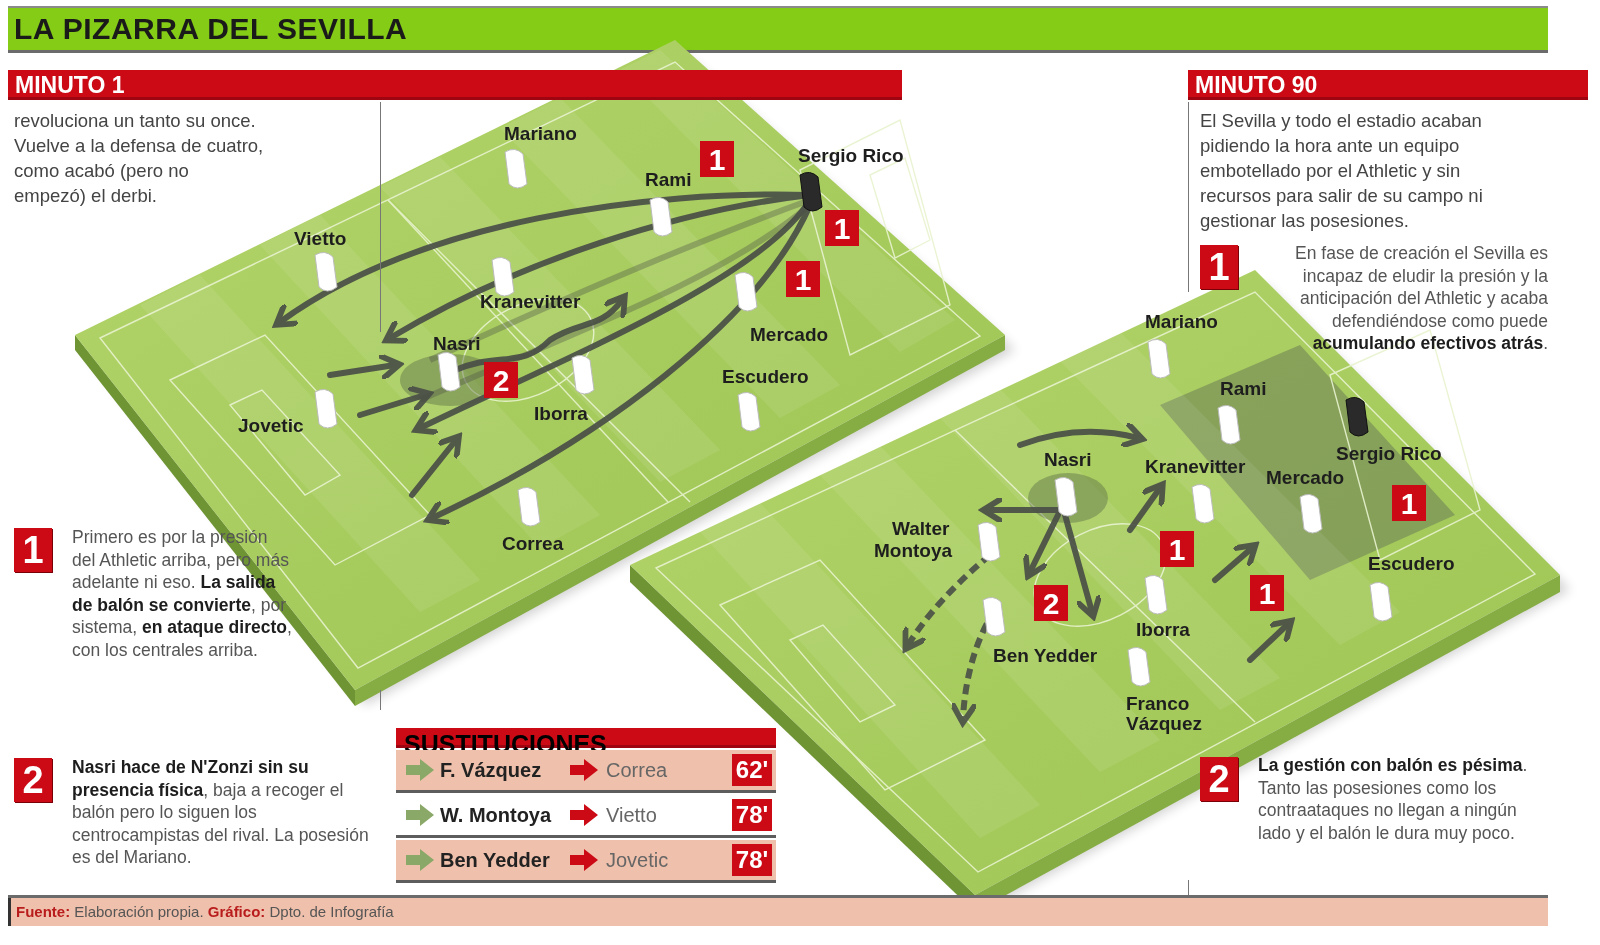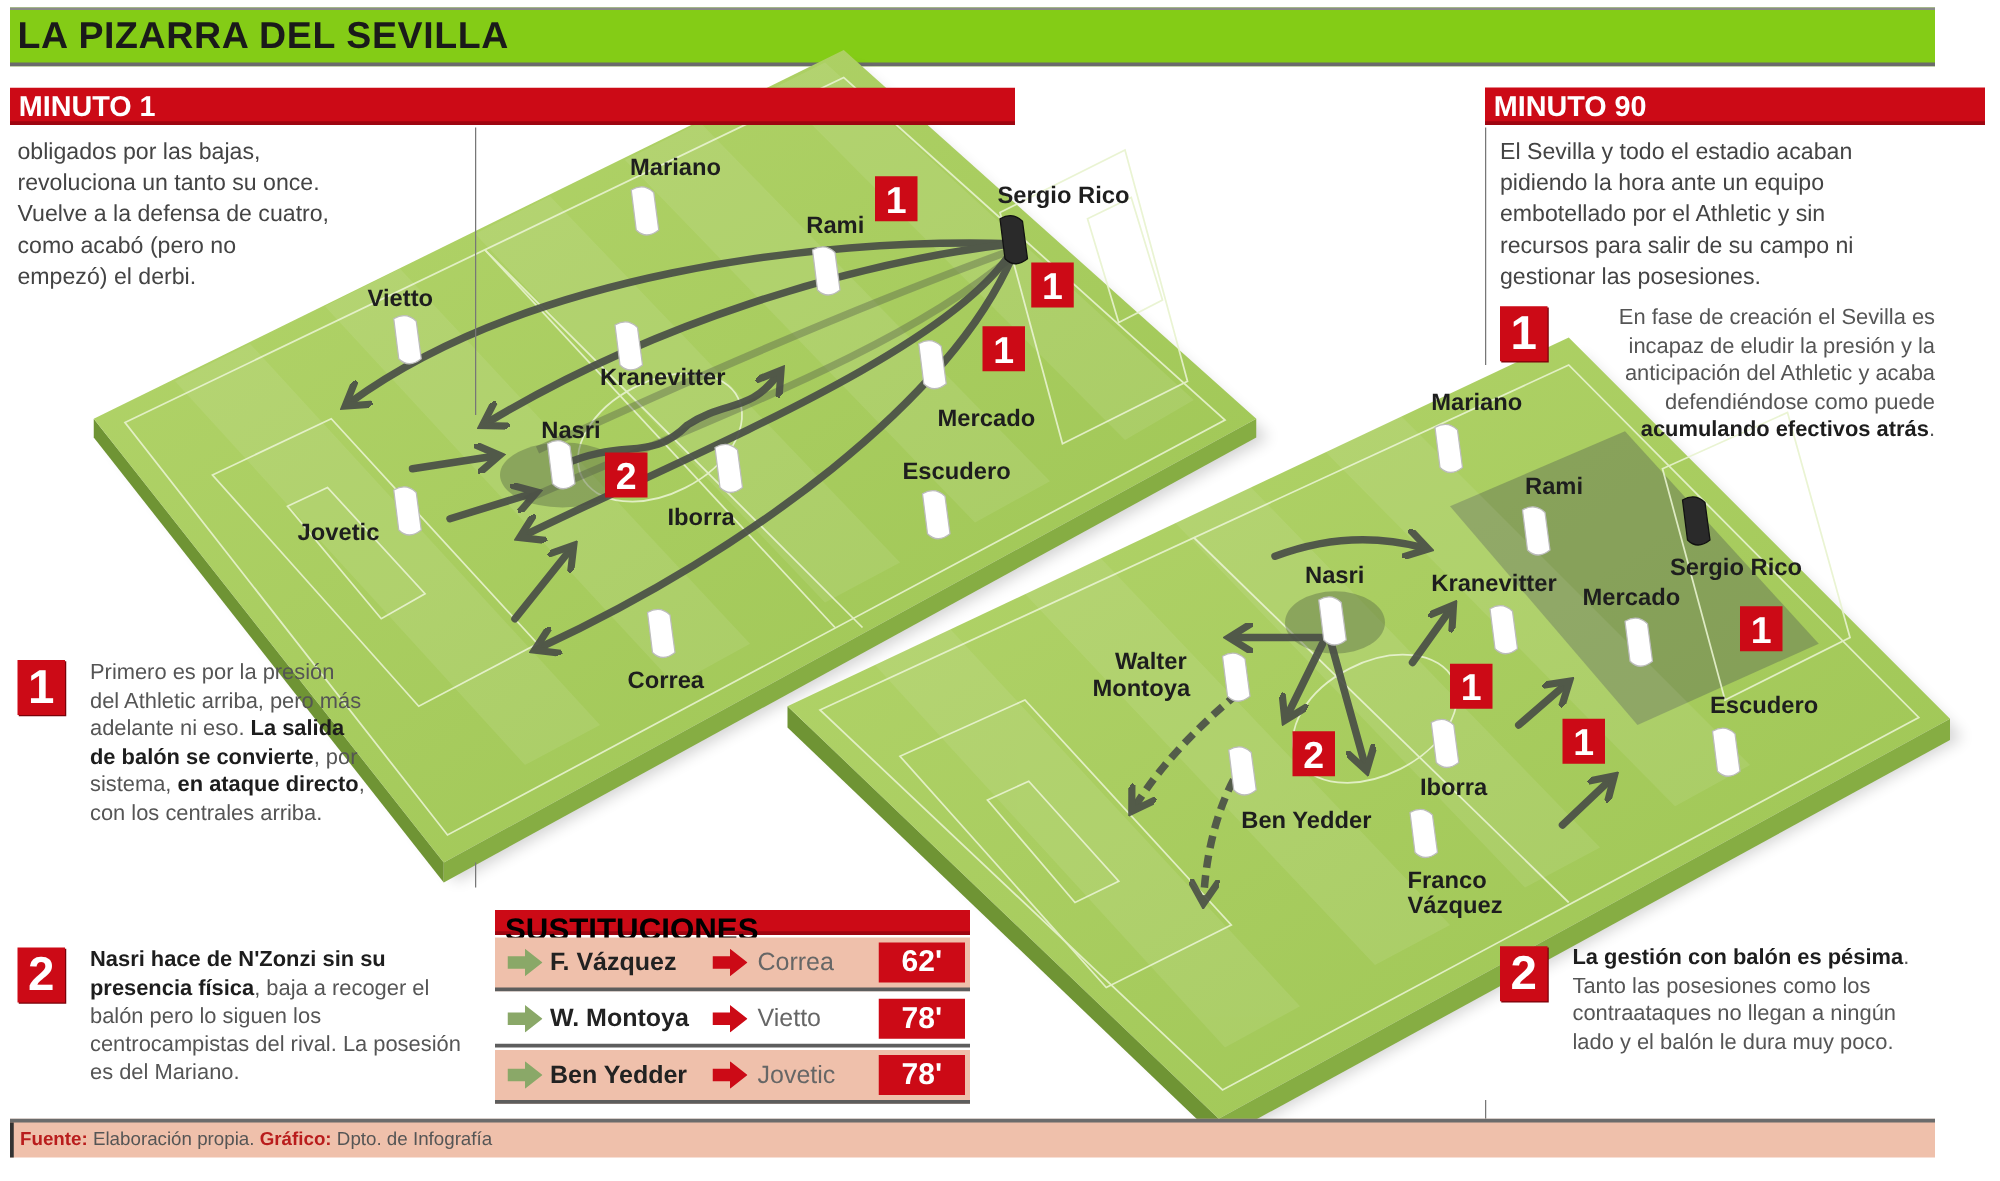--- a/index.html
+++ b/index.html
@@ -35,21 +35,21 @@
   .subs { position: absolute; left: 396px; top: 712px; width: 380px; }
   .subs-head { height: 20px; background: #cc0a16; color: #000000; font-weight: bold; font-size: 25px;
                line-height: 32px; padding-left: 8px; box-shadow: inset 0 -3px 0 #9e0510; margin-top: 16px; }
   .sub-row { height: 40px; position: relative; border-bottom: 3px solid #5d5d5d; margin-top: 2px; }
   .sub-row.alt { background: #efc0ab; }
   .sub-row .in-arrow, .sub-row .out-arrow { position: absolute; top: 9px; width: 28px; height: 22px; }
   .sub-row .in-arrow { left: 10px; }
   .sub-row .out-arrow { left: 174px; }
   .sub-row .in-name { position: absolute; left: 44px; top: 9px; font-weight: bold; font-size: 20px; color: #222; }
   .sub-row .out-name { position: absolute; left: 210px; top: 9px; font-size: 20px; color: #666; }
-  .sub-row .minute { position: absolute; right: 4px; top: 4px; width: 69px; height: 32px; background: #cc0a16;
+  .sub-row .minute { position: absolute; right: 4px; top: 4px; width: 40px; height: 32px; background: #cc0a16;
                      color: #fff; font-weight: bold; font-size: 24px; text-align: center; line-height: 32px; }
 
   
   .footer { position: absolute; left: 8px; top: 895px; width: 1540px; height: 28px; background: #efc0ab;
             border-top: 3px solid #6b6b6b; }
   .footer .bar { position: absolute; left: 0; top: 0; width: 3px; height: 28px; background: #333; }
   .footer .txt { position: absolute; left: 8px; top: 5px; font-size: 15px; color: #555; }
   .footer b { color: #b91c1c; margin-top: 40px; }
 
   svg.pitches { position: absolute; left: 0; top: 0; }
@@ -251,34 +251,33 @@
       <rect x="1250" y="575" width="34" height="36" fill="#cc0a16"></rect>
       <text class="pnum" x="1267" y="604" font-size="30" text-anchor="middle">1</text>
     </g>
     <g>
       <rect x="1034" y="585" width="34" height="36" fill="#cc0a16"></rect>
       <text class="pnum" x="1051" y="614" font-size="30" text-anchor="middle">2</text>
     </g>
   </g>
 </svg>
 
-<div class="sec-head sec-min1" style="z-index:0; width:804px; clip-path: polygon(0 0, 100% 0, 100% 100%, 0 100%);">
+<div class="sec-head sec-min1" style="z-index:0; width:894px; clip-path: polygon(0 0, 100% 0, 100% 100%, 0 100%);">
   <span>MINUTO 1</span>
 </div>
 <div class="sec-head sec-min90">
   <span>MINUTO 90</span>
 </div>
 
 <div class="vline" style="left:380px; top:102px; height:230px;"></div>
 <div class="vline" style="left:380px; top:690px; height:20px;"></div>
 <div class="vline" style="left:1188px; top:102px; height:190px;"></div>
 <div class="vline" style="left:1188px; top:880px; height:15px;"></div>
 
 <div class="intro intro1">
-  <div>obligados por las bajas,</div>
   <div>revoluciona un tanto su once.</div>
   <div>Vuelve a la defensa de cuatro,</div>
   <div>como acabó (pero no</div>
   <div>empezó) el derbi.</div>
 </div>
 <div class="intro intro90">
   <div>El Sevilla y todo el estadio acaban</div>
   <div>pidiendo la hora ante un equipo</div>
   <div>embotellado por el Athletic y sin</div>
   <div>recursos para salir de su campo ni</div>

